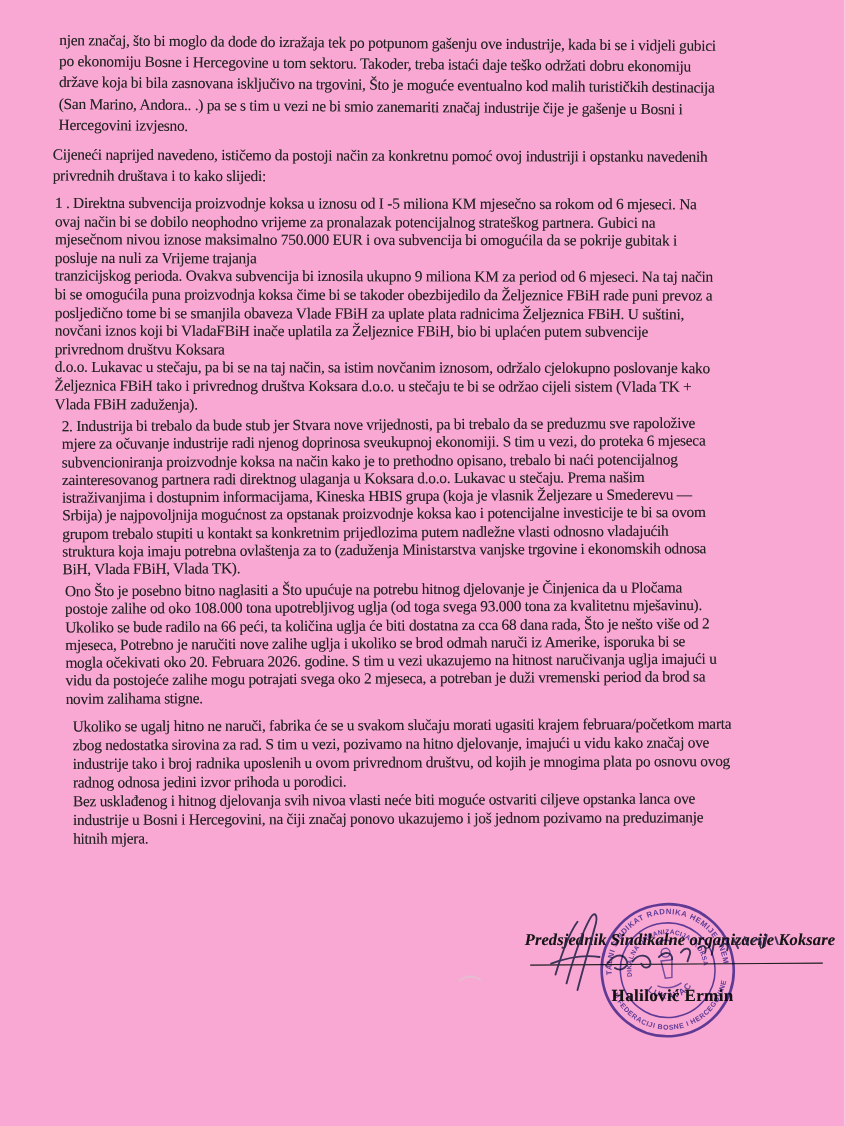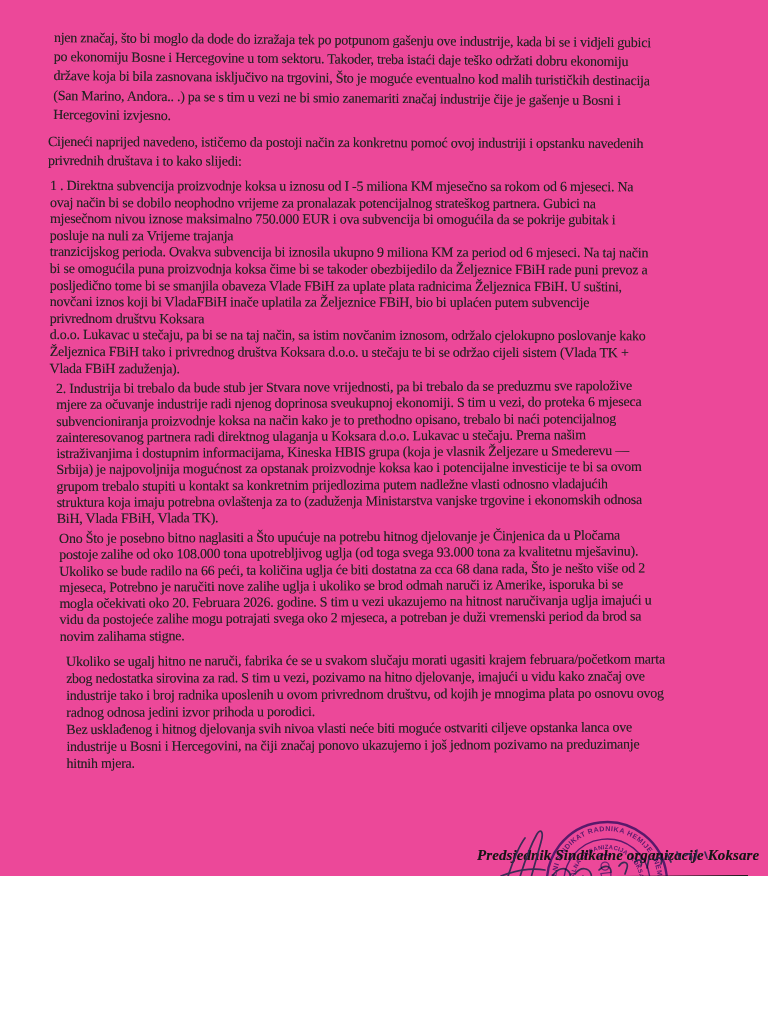--- a/index.html
+++ b/index.html
@@ -1,19 +1,19 @@
 <!DOCTYPE html>
 <html><head>
 <meta charset="utf-8">
 <style>
   html,body{margin:0;padding:0;background:#ffffff;}
   .page{
     position:relative;
-    width:768px;height:876px;
-    background:#ec4899;
+    width:768px;height:1024px;
+    background:#f9a8d4;
     overflow:hidden;
     font-family:"Liberation Serif","DejaVu Serif",serif;
   }
   .doc{
     position:absolute;left:48px;top:0;width:714px;padding-top:28px;
   }
   .para{
     white-space:pre;
     font-size:14px;
     letter-spacing:-0.25px;

